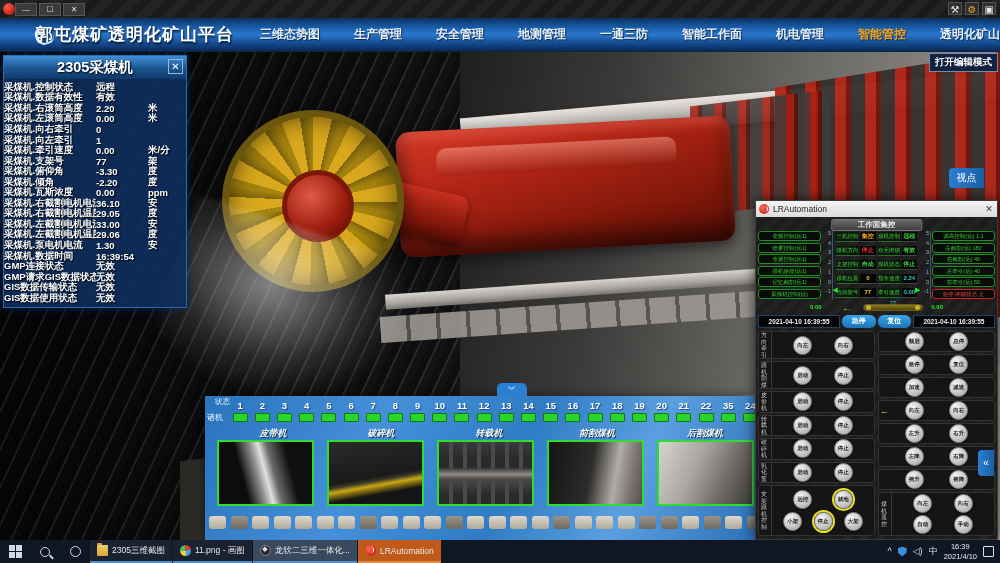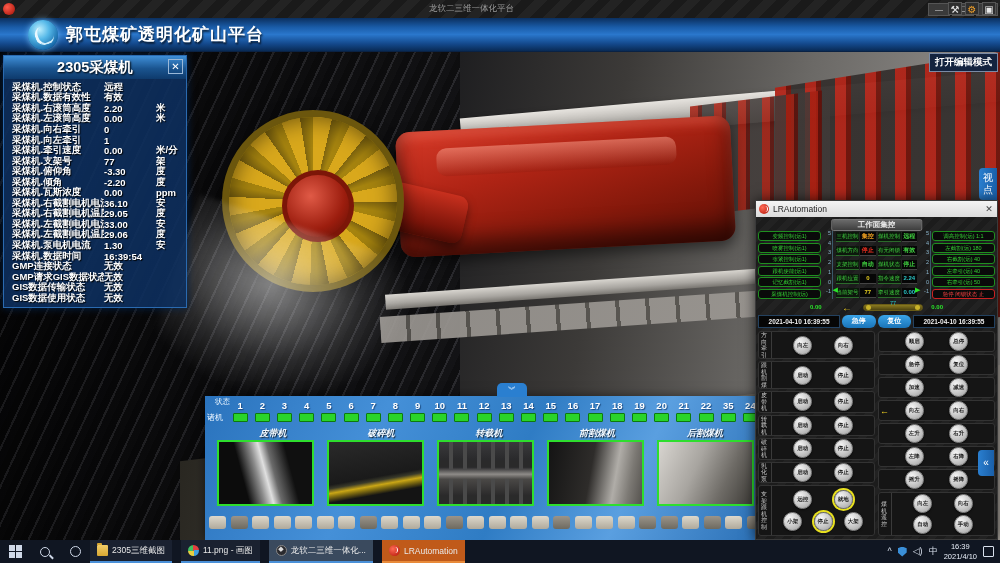--- a/index.html
+++ b/index.html
@@ -69,33 +69,33 @@
     background:repeating-conic-gradient(#d9a81c 0 13deg,#7e640f 13deg,#a5830f 21deg 26deg);
     border:7px solid #6b560d;box-shadow:0 8px 18px rgba(0,0,0,.6),inset 0 0 24px rgba(0,0,0,.55);}
   .sc-drum::after{content:"";position:absolute;left:53px;top:53px;width:62px;height:62px;border-radius:50%;
     background:radial-gradient(circle at 38% 34%,#e05a46,#9c1d0e 60%,#5c0e04);border:5px solid #7c1608;}
   .sc-spray{left:165px;top:175px;width:240px;height:180px;transform:rotate(18deg);filter:blur(2px);
     background:radial-gradient(ellipse at 40% 35%,rgba(255,255,255,.5),rgba(255,255,255,.12) 45%,transparent 68%);}
   .sc-floor{left:180px;bottom:0;right:0;height:175px;
     background:linear-gradient(100deg,#27251f 0%,#4e4a44 35%,#7e7a72 65%,#aaa59d 90%);
     clip-path:polygon(0 55%,100% 0,100% 100%,0 100%);}
 
-  .viewpoint-tab{position:absolute;right:3px;top:168px;width:18px;padding:4px 0;z-index:40;
+  .viewpoint-tab{position:absolute;right:16px;top:168px;width:35px;padding:4px 0;z-index:40;
     background:linear-gradient(90deg,#2a7fd0,#1a5fa8);border-radius:4px 0 0 4px;color:#fff;
     font-size:10px;text-align:center;line-height:12px;cursor:pointer;}
 
   
   .left-panel{position:absolute;left:3px;top:55px;width:184px;z-index:45;
     background:rgba(14,48,96,.88);border:1px solid #2a6ab0;box-shadow:0 0 8px rgba(0,40,90,.8);}
   .lp-header{height:23px;background:linear-gradient(180deg,#3f8fd8,#1a548f 55%,#0e3a6c);
     display:flex;align-items:center;justify-content:center;position:relative;}
   .lp-title{color:#fff;font-size:14.5px;font-weight:bold;text-shadow:1px 1px 2px #000;}
   .lp-close{position:absolute;right:3px;top:3px;width:15px;height:15px;border:1px solid #9ab8d8;
     color:#fff;font-size:10px;line-height:13px;text-align:center;cursor:pointer;}
-  .lp-rows{padding:3px 0 4px 8px;}
+  .lp-rows{padding:3px 0 4px 0;}
   .lp-row{display:flex;height:10.55px;align-items:center;}
   .lp-row span{color:#fff;font-size:9.5px;font-weight:bold;white-space:nowrap;text-shadow:1px 1px 1px #000;}
   .lp-label{width:92px;overflow:hidden;}
   .lp-value{width:52px;}
   .lp-unit{flex:1;}
 
   
   .dock{position:absolute;left:205px;top:396px;width:558px;height:144px;z-index:30;overflow:hidden;
     background:linear-gradient(115deg,#2a73bd 0%,#4590d8 30%,#2f7cc4 55%,#5a9fe0 75%,#2a6fb5 100%);
     box-shadow:0 0 10px rgba(0,0,0,.5);}
@@ -195,21 +195,21 @@
 
   
   .taskbar{position:absolute;left:0;bottom:0;width:100%;height:23px;background:#101622;
     display:flex;align-items:stretch;z-index:70;}
   .tk-ic{width:30px;display:flex;align-items:center;justify-content:center;cursor:pointer;}
   .tk-start{width:13px;height:13px;display:grid;grid-template-columns:6px 6px;grid-template-rows:6px 6px;gap:1px;}
   .tk-start i{background:#cfd8e8;}
   .tk-search{width:10px;height:10px;border:1.5px solid #cfd8e8;border-radius:50%;position:relative;}
   .tk-search::after{content:"";position:absolute;left:8px;top:8px;width:5px;height:1.5px;background:#cfd8e8;transform:rotate(45deg);}
   .tk-circle{width:11px;height:11px;border:1.5px solid #cfd8e8;border-radius:50%;}
-  .tk-apps{display:flex;gap:8px;}
+  .tk-apps{display:flex;}
   .tk-app{display:flex;align-items:center;gap:4px;padding:0 7px;max-width:118px;cursor:pointer;
     border-bottom:2px solid #4a90d8;margin-right:1px;background:#1a2130;}
   .tk-app span.lbl{color:#e8e8e8;font-size:8.5px;white-space:nowrap;overflow:hidden;}
   .tk-app.active{background:#3a4a5e;}
   .tk-app.attention{background:#c05a1a;border-bottom-color:#e88a3a;}
   .app-ic{width:11px;height:11px;flex:none;}
   .app-ic.folder{background:linear-gradient(180deg,#f2cd68,#d8a732);border-radius:1px;position:relative;}
   .app-ic.folder::before{content:"";position:absolute;left:0;top:-2px;width:5px;height:2px;background:#d8a732;border-radius:1px 1px 0 0;}
   .app-ic.paint{border-radius:50%;background:conic-gradient(#e04040 0 25%,#40a0e0 25% 50%,#e8d040 50% 75%,#40c060 75%);}
   .app-ic.unity{border-radius:50%;background:#2a2a2e;border:1px solid #888;position:relative;}
@@ -222,31 +222,51 @@
   .tico.notif{width:11px;height:11px;border:1px solid #d8e0ec;border-radius:1px;}
   .tk-clock{text-align:center;color:#e8eef8;font-size:7.5px;line-height:1.25;cursor:pointer;}
 </style>
 </head>
 <body>
 
 <div id="stage">
 
   <div class="titlebar">
     <span class="tb-logo"></span>
-    <span class="tb-title">龙软二三维一体化平台</span>
     <span class="tb-btns">
       <span class="tb-btn">—</span>
       <span class="tb-btn">☐</span>
       <span class="tb-btn">✕</span>
     </span>
   </div>
 
   <div class="navbar">
     <span class="dragon"></span>
     <span class="brand-title">郭屯煤矿透明化矿山平台</span>
+    <div class="nav-items">
+
+        <span class="nav-item">三维态势图</span>
+
+        <span class="nav-item">生产管理</span>
+
+        <span class="nav-item">安全管理</span>
+
+        <span class="nav-item">地测管理</span>
+
+        <span class="nav-item">一通三防</span>
+
+        <span class="nav-item">智能工作面</span>
+
+        <span class="nav-item">机电管理</span>
+
+        <span class="nav-item active">智能管控</span>
+
+        <span class="nav-item">透明化矿山</span>
+
+    </div>
     <div class="nav-tools">
       <span>⚒</span>
       <span class="gear">⚙</span>
       <span>▣</span>
     </div>
   </div>
   <div class="edit-btn">打开编辑模式</div>
 
   <div class="scene">
     <div class="sc-coal"></div>

